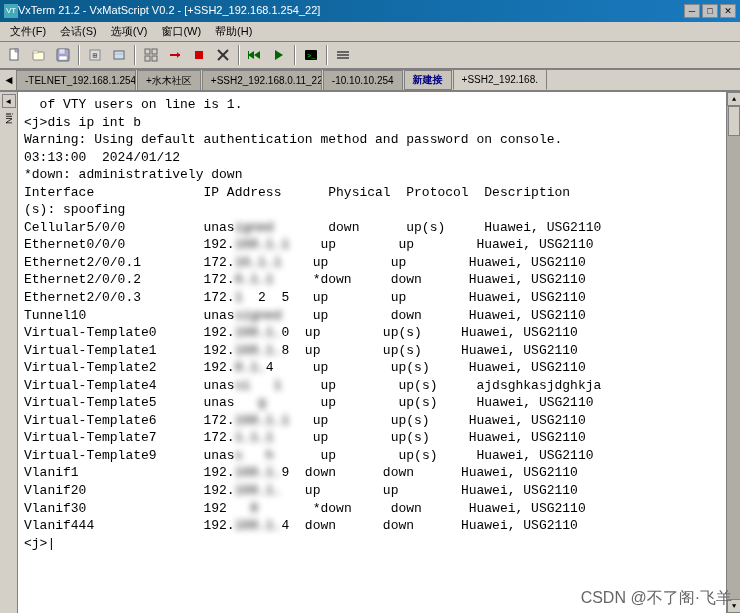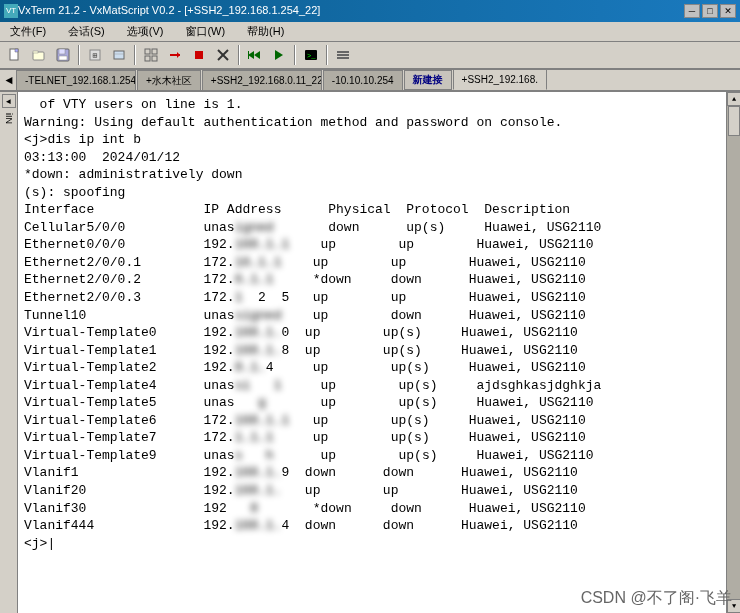--- a/index.html
+++ b/index.html
@@ -37,21 +37,21 @@
       color: #000;
     }
 
     
     .menu-bar {
       background: #d4d0c8;
       height: 20px;
       display: flex;
       align-items: center;
       padding: 0 4px;
-      gap: 10px;
+      gap: 2px;
       border-bottom: 1px solid #808080;
       font-family: 'MS Sans Serif', Arial, sans-serif;
       font-size: 11px;
     }
     .menu-item {
       padding: 1px 6px;
       cursor: pointer;
       height: 18px;
       display: flex; align-items: center;
     }
@@ -346,26 +346,26 @@
 
 <div class="main-area">
 
   <div class="left-sidebar">
     <div class="sidebar-arrow">◄</div>
     <div class="sidebar-label">iIN</div>
   </div>
 
   <div class="terminal">
     <div class="term-line">  of VTY users on line is 1.</div>
+    <div class="term-line">&lt;j&gt;dis ip int b</div>
     <div class="term-line">Warning: Using default authentication method and password on console.</div>
-    <div class="term-line">&lt;j&gt;dis ip int b</div>
     <div class="term-line">03:13:00  2024/01/12</div>
     <div class="term-line">*down: administratively down</div>
+    <div class="term-line">Interface              IP Address      Physical  Protocol  Description</div>
     <div class="term-line">(s): spoofing</div>
-    <div class="term-line">Interface              IP Address      Physical  Protocol  Description</div>
     <div class="term-line">Cellular5/0/0          unas<span class="blurred">igned     </span>  down      up(s)     Huawei, USG2110</div>
     <div class="term-line">Ethernet0/0/0          192.<span class="blurred">168.1.1  </span>  up        up        Huawei, USG2110</div>
     <div class="term-line">Ethernet2/0/0.1        172.<span class="blurred">16.1.1  </span>  up        up        Huawei, USG2110</div>
     <div class="term-line">Ethernet2/0/0.2        172.<span class="blurred">6.1.1   </span>  *down     down      Huawei, USG2110</div>
     <div class="term-line">Ethernet2/0/0.3        172.<span class="blurred">1</span>  2  5   up        up        Huawei, USG2110</div>
     <div class="term-line">Tunnel10               unas<span class="blurred">signed  </span>  up        down      Huawei, USG2110</div>
     <div class="term-line">Virtual-Template0      192.<span class="blurred">168.1.</span>0  up        up(s)     Huawei, USG2110</div>
     <div class="term-line">Virtual-Template1      192.<span class="blurred">168.1.</span>8  up        up(s)     Huawei, USG2110</div>
     <div class="term-line">Virtual-Template2      192.<span class="blurred">8.1.</span>4     up        up(s)     Huawei, USG2110</div>
     <div class="term-line">Virtual-Template4      unas<span class="blurred">si   1</span>     up        up(s)     ajdsghkasjdghkja</div>

